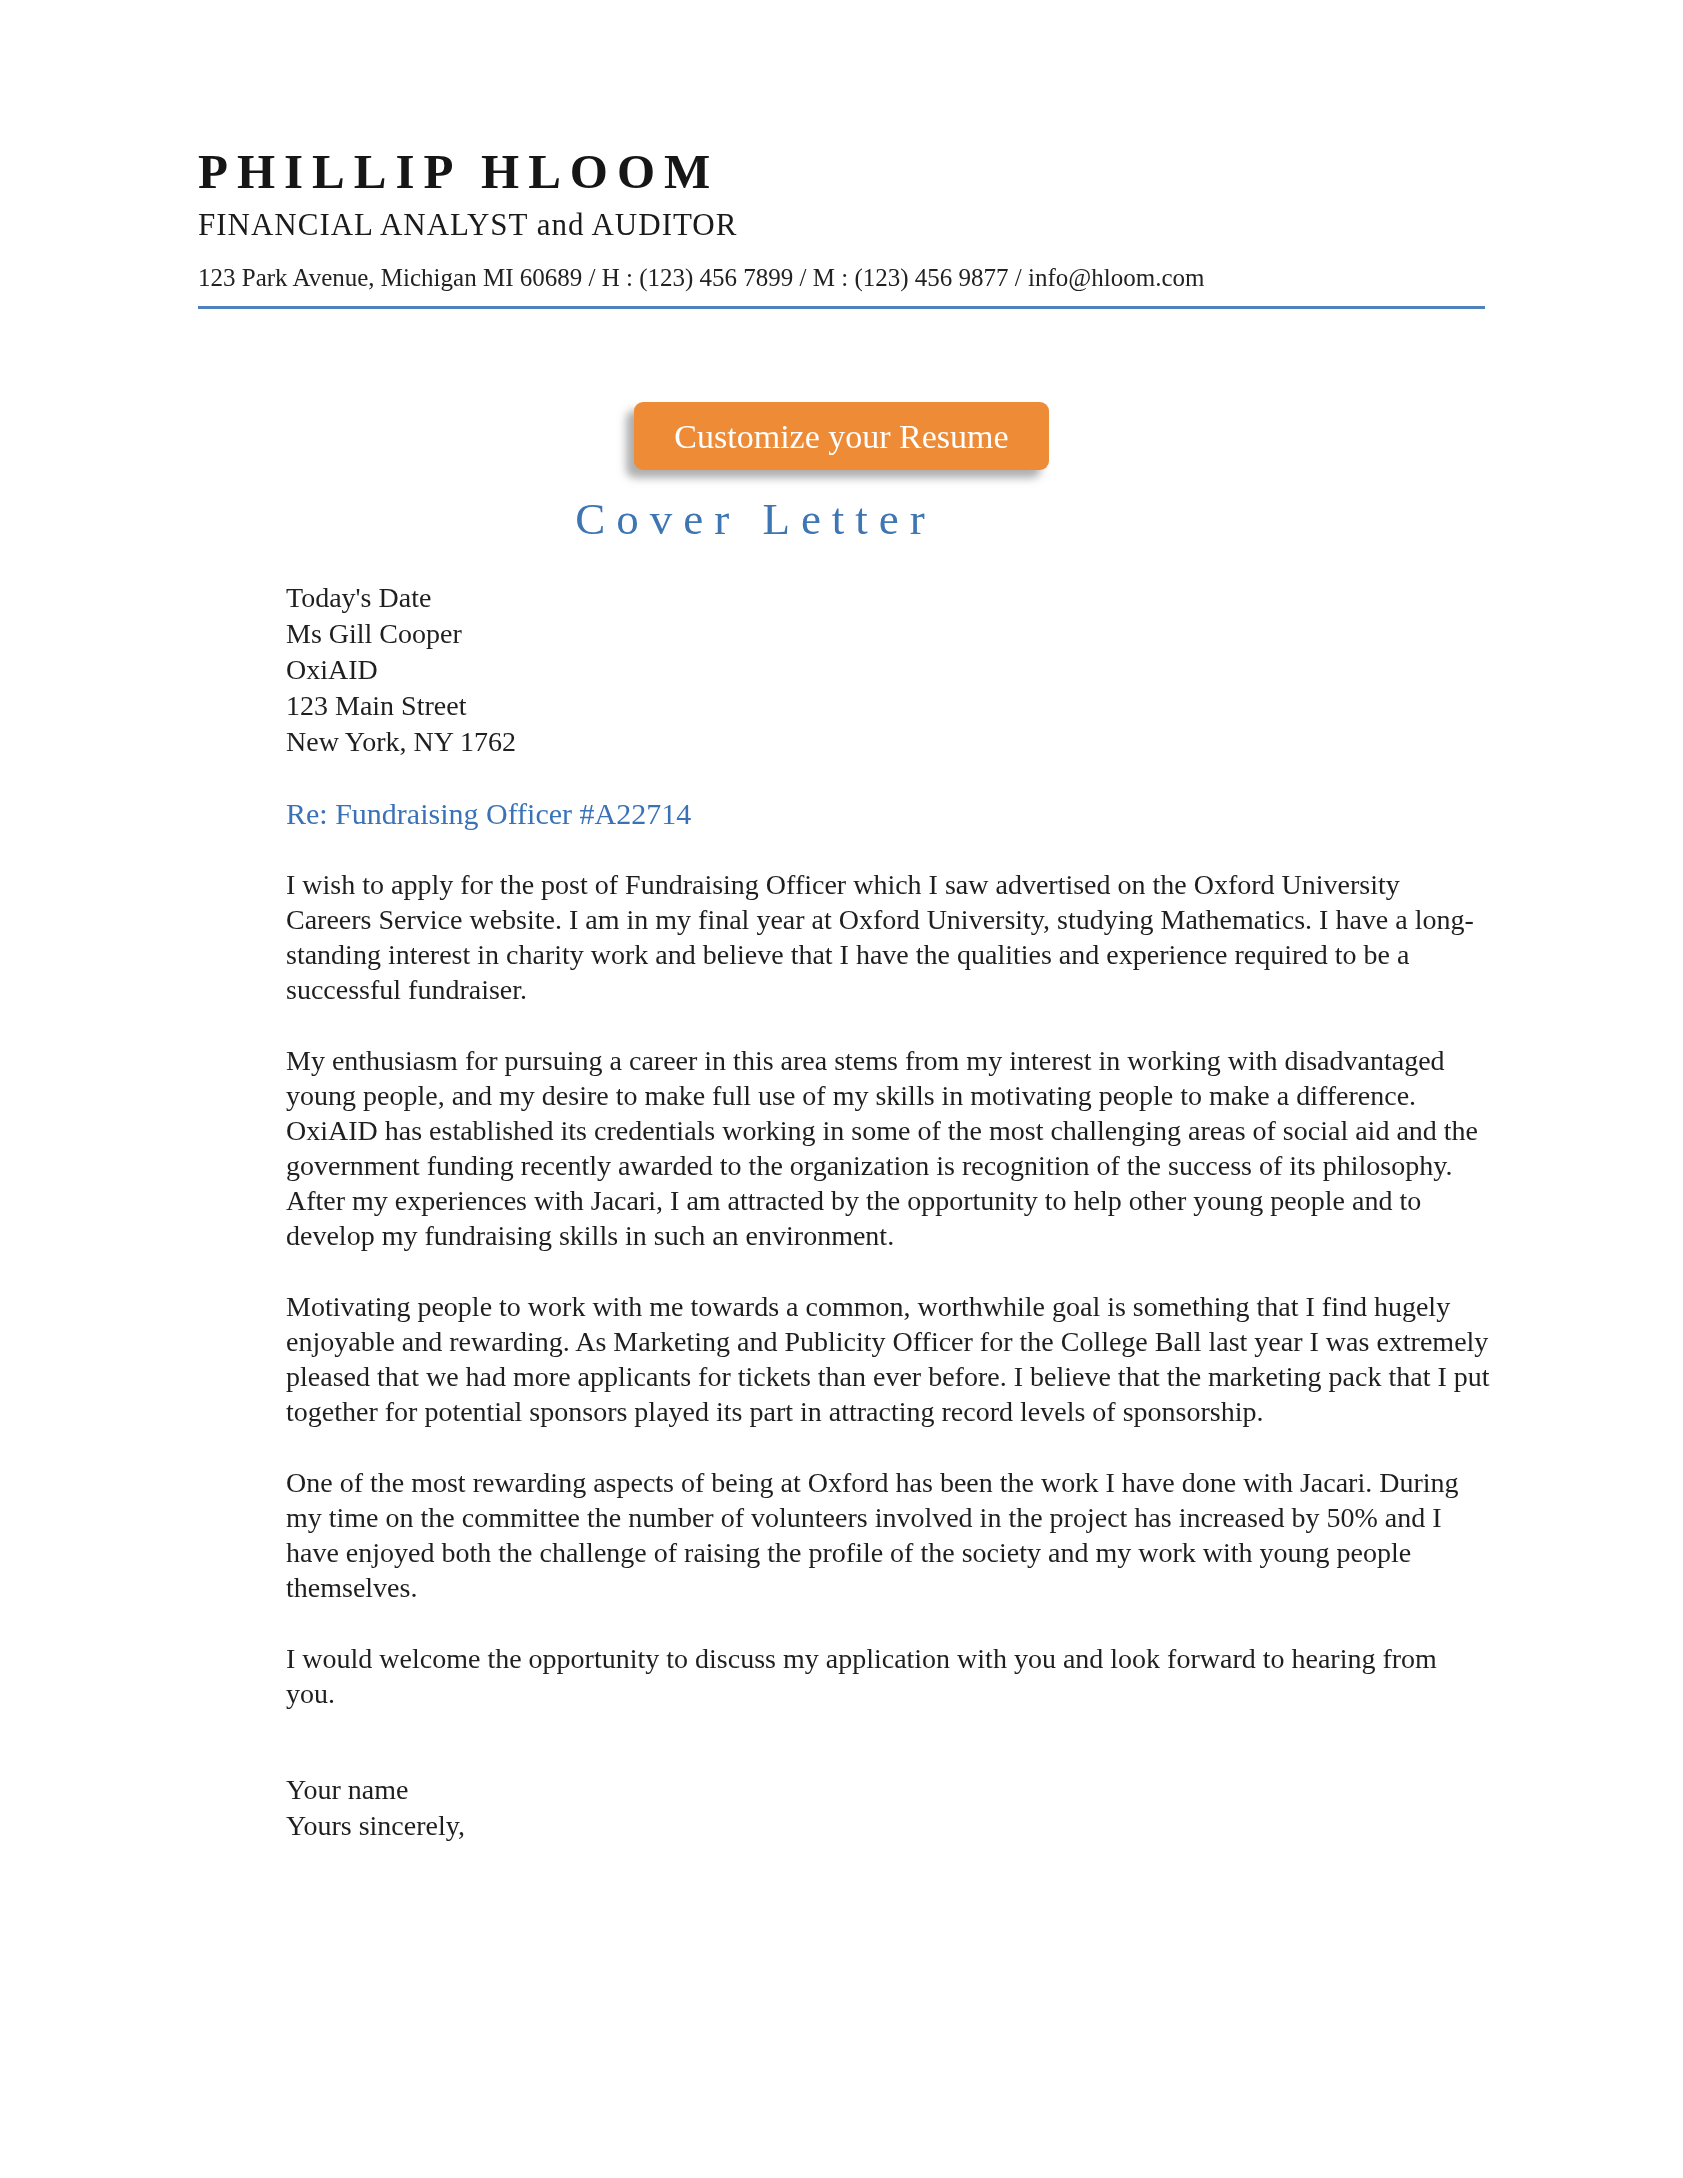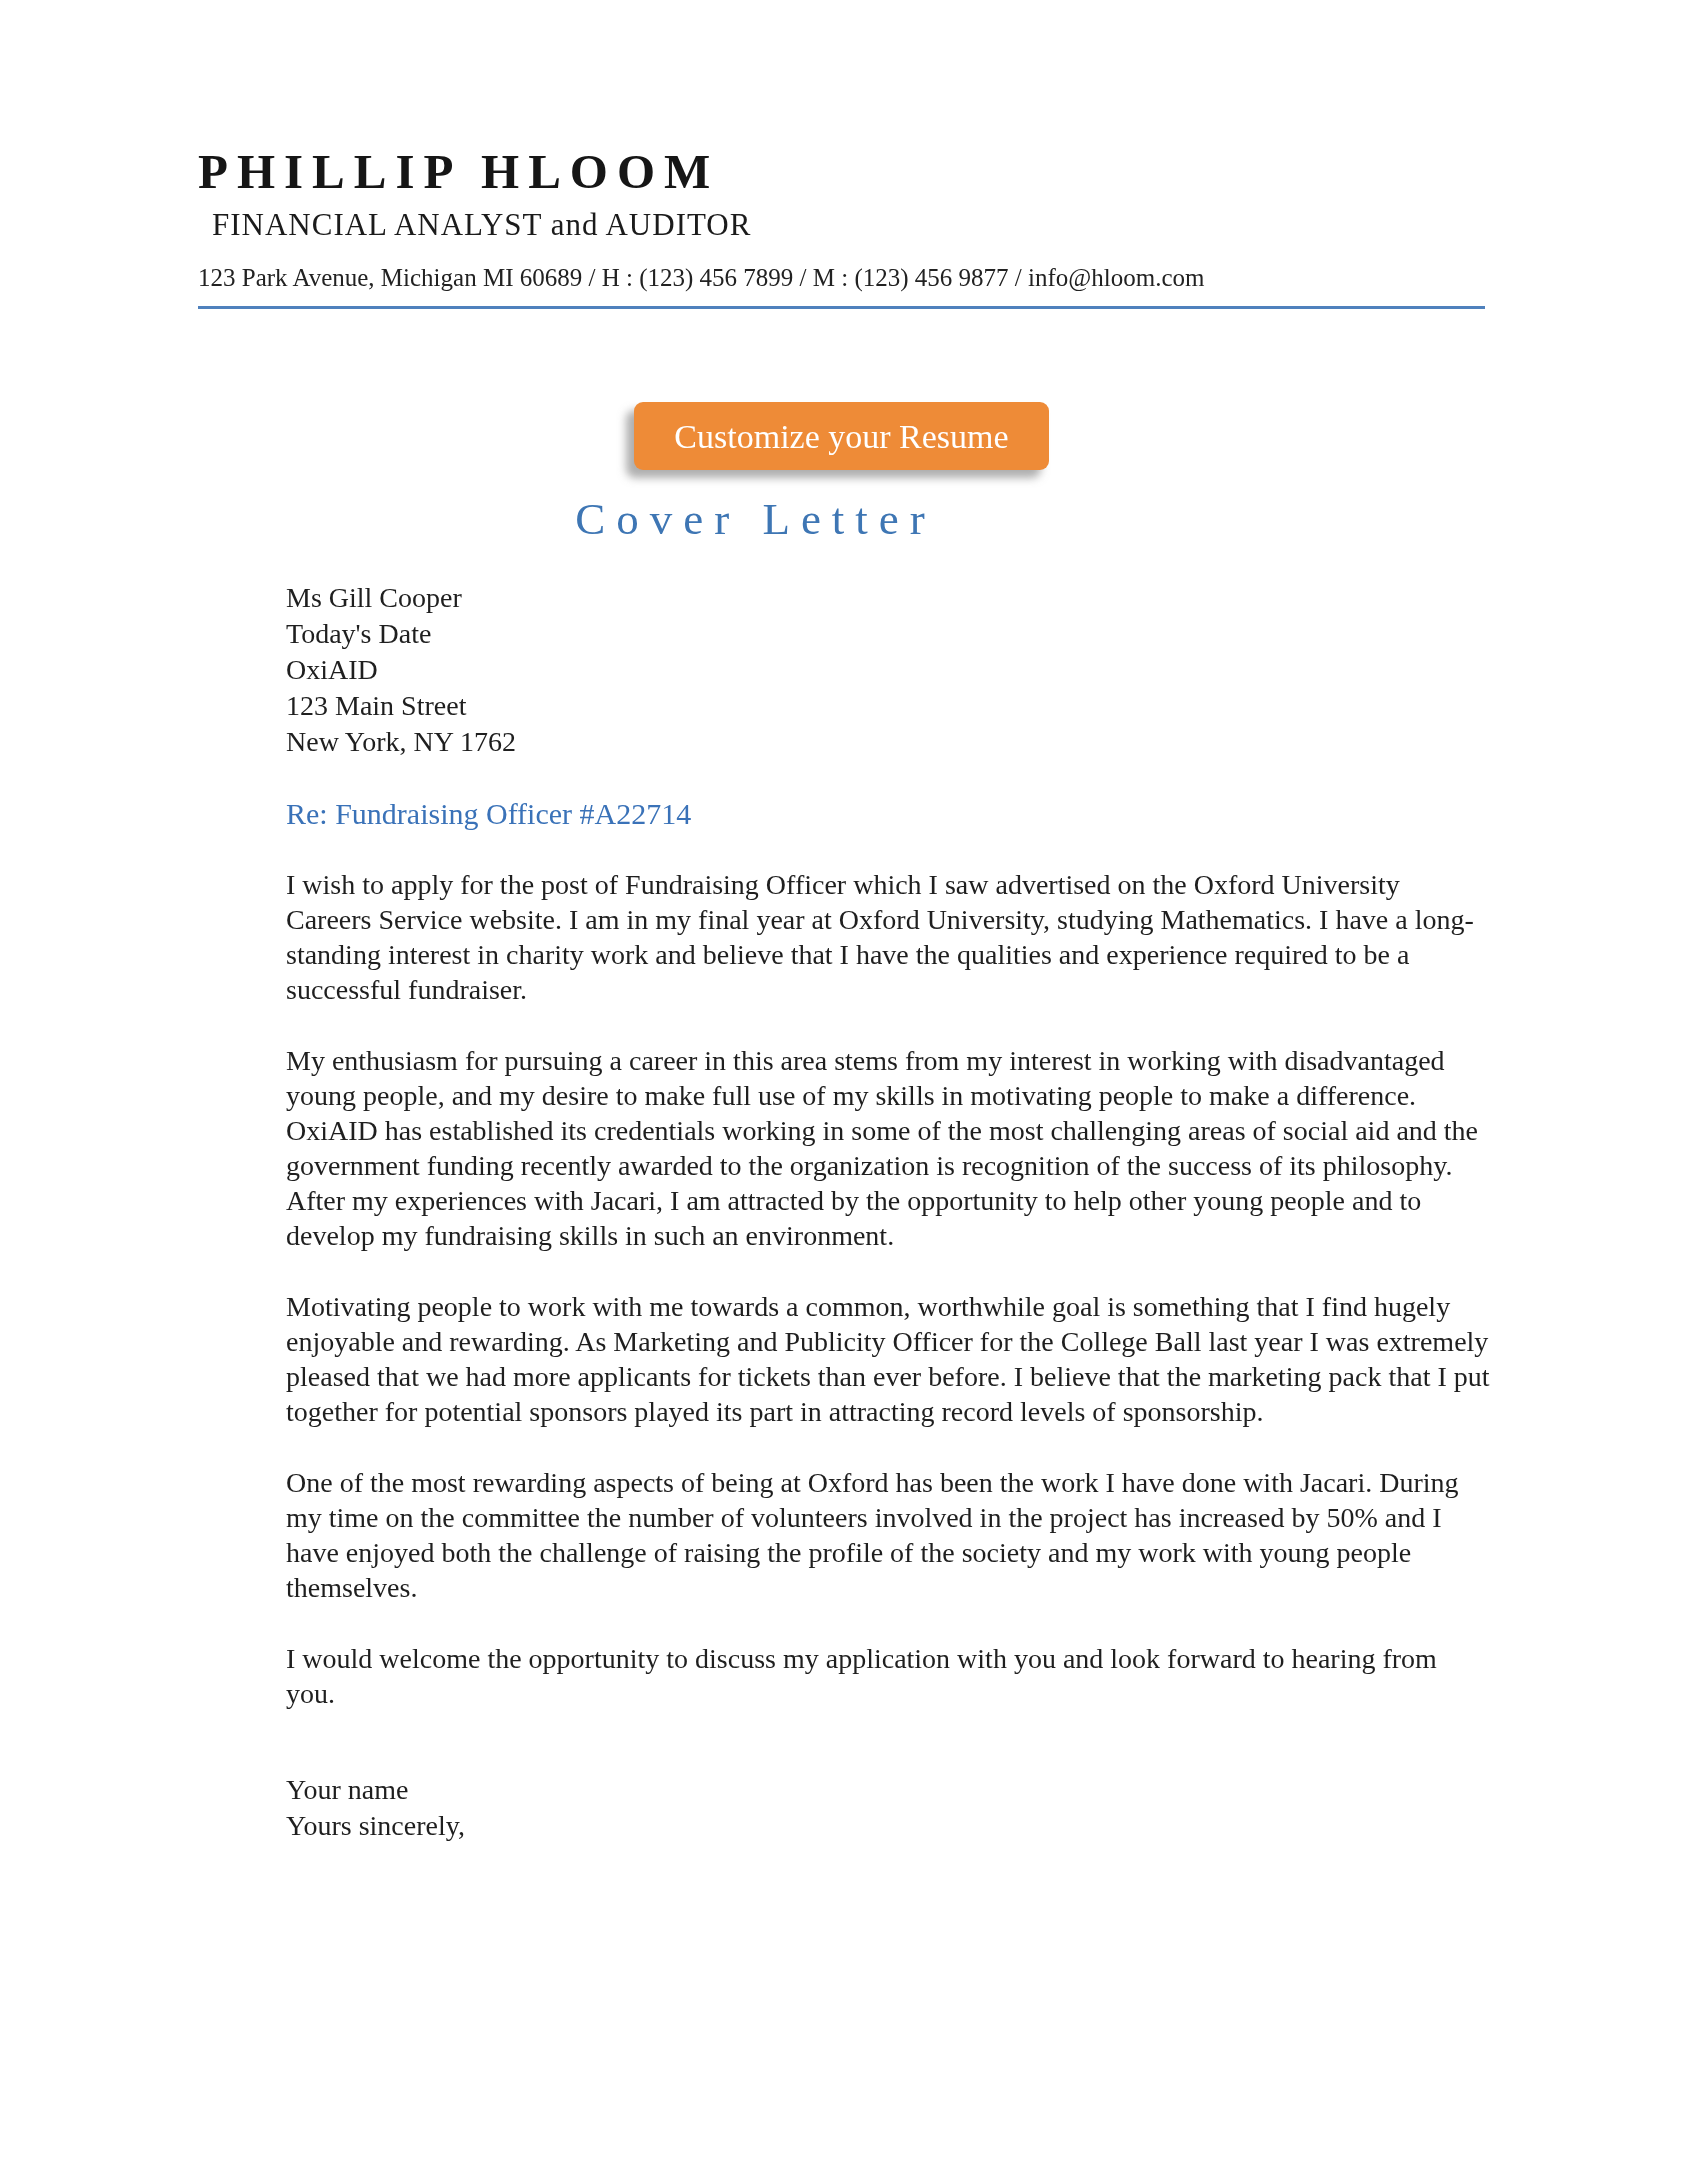--- a/index.html
+++ b/index.html
@@ -28,21 +28,20 @@
     font-weight: bold;
     letter-spacing: 9px;
     color: #161616;
     line-height: 1.1;
   }
   .header .role {
     font-size: 31px;
     letter-spacing: 1px;
     margin-top: 8px;
     color: #1b1b1b;
-    margin-left: 14px;
   }
   .header .contact {
     font-size: 25px;
     margin-top: 21px;
     color: #222222;
   }
   .rule {
     position: absolute;
     left: 198px;
     top: 306px;
@@ -126,22 +125,22 @@
 
 <div class="cta-wrap">
   <button class="cta-button">Customize your Resume</button>
 </div>
 
 <div class="doc-title">Cover Letter</div>
 
 <div class="letter">
 
   <div class="recipient">
+    <div>Today's Date</div>
     <div>Ms Gill Cooper</div>
-    <div>Today's Date</div>
     <div>OxiAID</div>
     <div>123 Main Street</div>
     <div>New York, NY 1762</div>
   </div>
 
   <div class="subject">Re: Fundraising Officer #A22714</div>
 
   <p>I wish to apply for the post of Fundraising Officer which I saw advertised on the Oxford University Careers Service website. I am in my final year at Oxford University, studying Mathematics. I have a long-standing interest in charity work and believe that I have the qualities and experience required to be a successful fundraiser.</p>
   <p>My enthusiasm for pursuing a career in this area stems from my interest in working with disadvantaged young people, and my desire to make full use of my skills in motivating people to make a difference. OxiAID has established its credentials working in some of the most challenging areas of social aid and the government funding recently awarded to the organization is recognition of the success of its philosophy. After my experiences with Jacari, I am attracted by the opportunity to help other young people and to develop my fundraising skills in such an environment.</p>
   <p>Motivating people to work with me towards a common, worthwhile goal is something that I find hugely enjoyable and rewarding. As Marketing and Publicity Officer for the College Ball last year I was extremely pleased that we had more applicants for tickets than ever before. I believe that the marketing pack that I put together for potential sponsors played its part in attracting record levels of sponsorship.</p>

